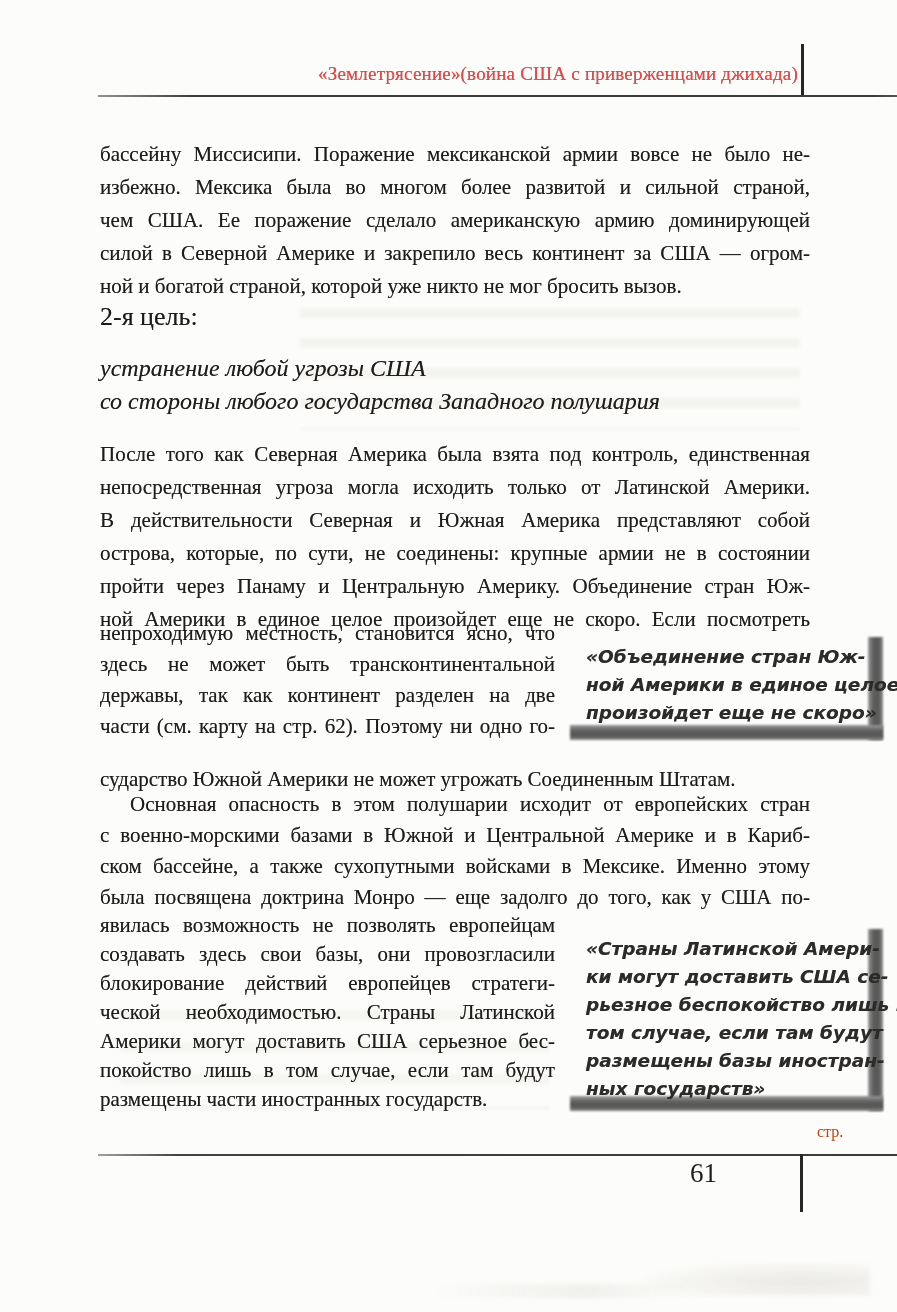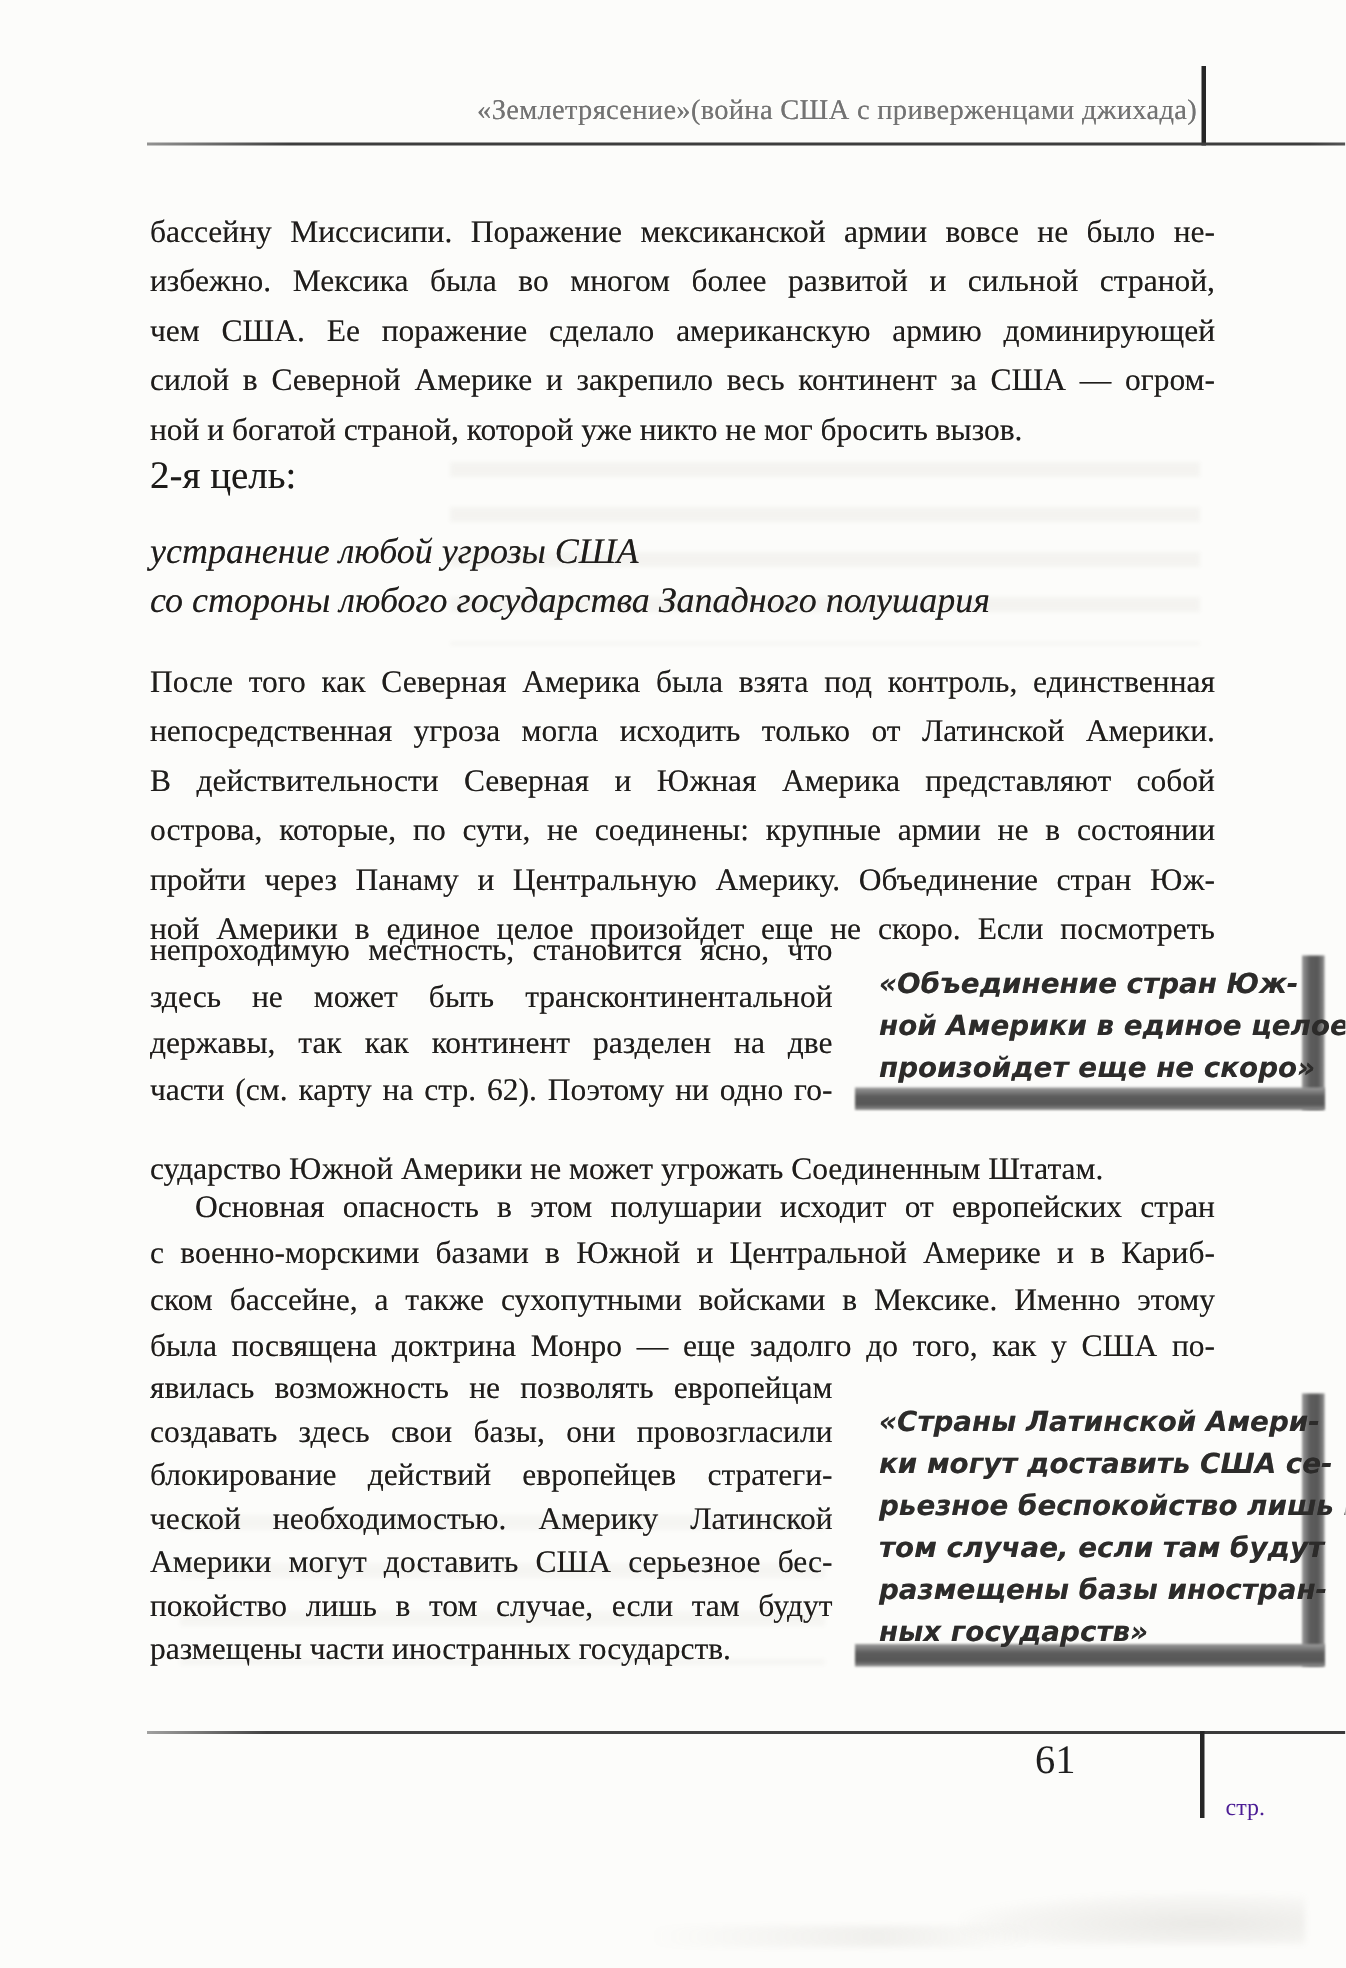--- a/index.html
+++ b/index.html
@@ -7,32 +7,32 @@
     position:relative;
     width:897px;height:1312px;
     background:#fcfcfa;
     overflow:hidden;
     font-family:"Liberation Serif","DejaVu Serif",serif;
     color:#1f1d1b;
   }
   
   .rh-text{
     position:absolute;top:63px;right:99px;
-    font-size:19px;letter-spacing:.2px;color:#737373;
+    font-size:19px;letter-spacing:.2px;color:#ef4444;
     text-shadow:0 0 .4px rgba(0,0,0,.45);
   }
   .rh-hline{position:absolute;top:95px;left:98px;right:0;height:2px;
     background:linear-gradient(to right,rgba(60,60,60,.55),#3d3d3d 12%,#3d3d3d 97%,#555);}
   .rh-vline{position:absolute;top:44px;left:801px;width:3px;height:53px;background:#262626;}
   .foot-rule{position:absolute;top:1154px;left:98px;right:0;height:2px;
     background:linear-gradient(to right,rgba(70,70,70,.5),#424242 10%,#3a3a3a);}
   .foot-vline{position:absolute;top:1154px;left:800px;width:3px;height:58px;background:#262626;}
   .foot-num{position:absolute;top:1158px;left:690px;width:100px;
     font-size:27px;color:#1e1e1e;}
-  .foot-label{position:absolute;top:1197px;left:817px;font-size:16px;color:#4c1d95;}
+  .foot-label{position:absolute;top:1123px;left:817px;font-size:16px;color:#c2410c;}
 
   
   .tb{position:absolute;left:100px;width:710px;}
   .tb.narrow{width:455px;}
   .line{
     font-size:21px;line-height:33px;
     text-align:justify;text-align-last:justify;
     text-shadow:0 0 .4px rgba(20,18,16,.55);
     white-space:nowrap;
   }
@@ -140,21 +140,21 @@
     <div class="line indent">Основная опасность в этом полушарии исходит от европейских стран</div>
     <div class="line">с военно-морскими базами в Южной и Центральной Америке и в Кариб-</div>
     <div class="line">ском бассейне, а также сухопутными войсками в Мексике. Именно этому</div>
     <div class="line">была посвящена доктрина Монро — еще задолго до того, как у США по-</div>
   </div>
 
   <div class="tb narrow lh29" style="top:911px">
     <div class="line">явилась возможность не позволять европейцам</div>
     <div class="line">создавать здесь свои базы, они провозгласили</div>
     <div class="line">блокирование действий европейцев стратеги-</div>
-    <div class="line">ческой необходимостью. Америку Латинской</div>
+    <div class="line">ческой необходимостью. Страны Латинской</div>
     <div class="line">Америки могут доставить США серьезное бес-</div>
     <div class="line">покойство лишь в том случае, если там будут</div>
     <div class="line last">размещены части иностранных государств.</div>
   </div>
 
   <aside class="pullquote pq2">
     <div class="pq-bar-right"></div>
     <div class="pq-bar-bottom"></div>
     <div class="pq-text">
       <div class="qline">«Страны Латинской Амери-</div>

